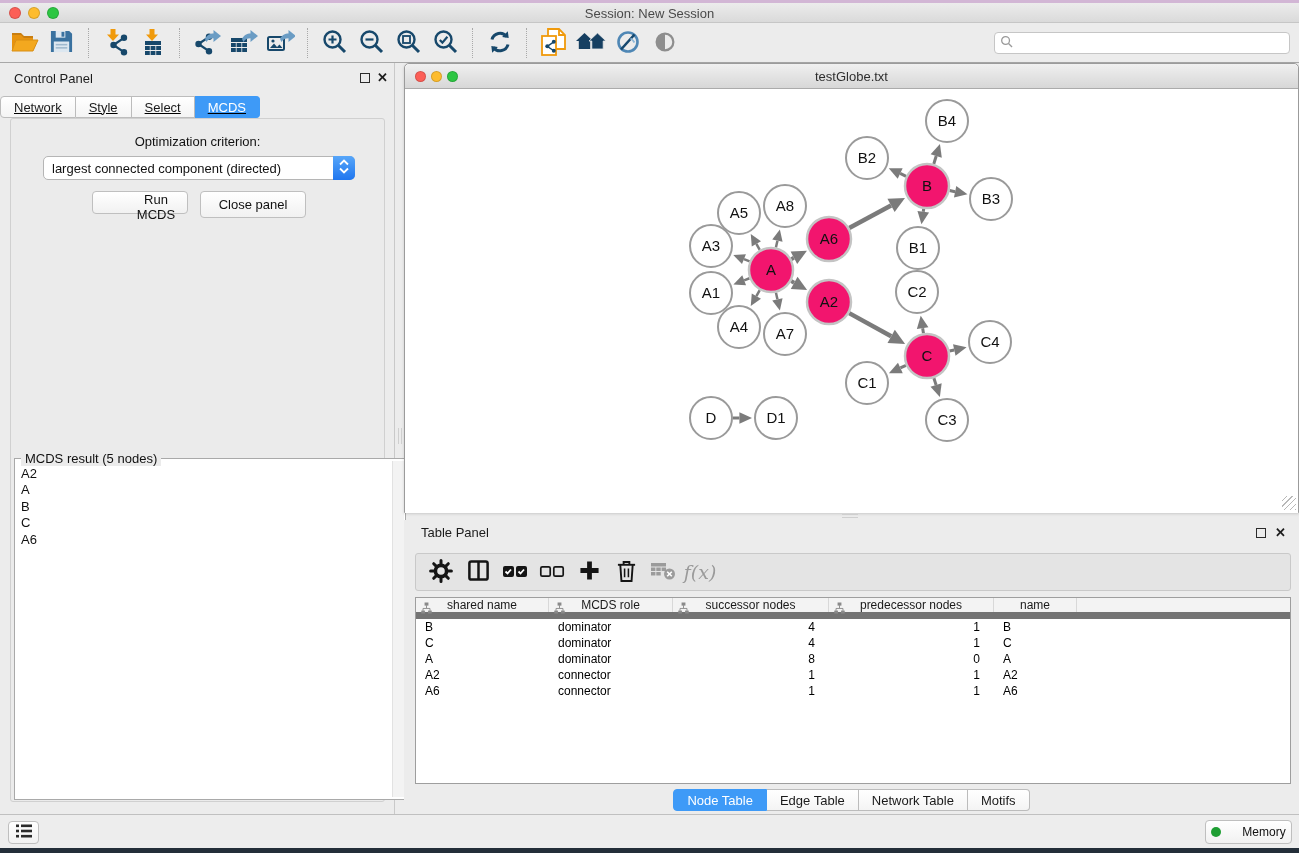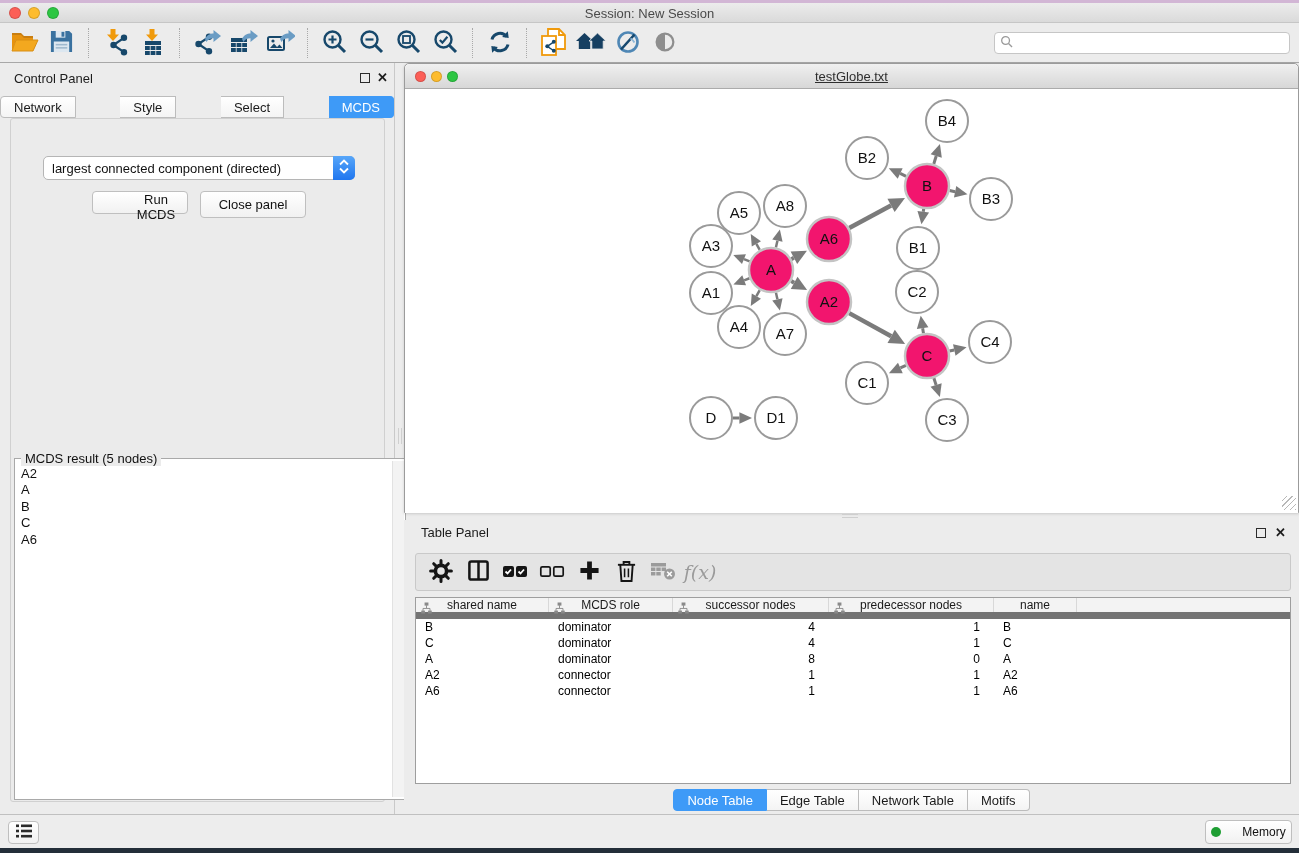--- a/index.html
+++ b/index.html
@@ -27,21 +27,21 @@
   .searchbox { position:absolute; right:9px; top:9px; width:296px; height:22px; background:#fff;
     border:1px solid #C6C6C6; border-radius:4px; display:flex; align-items:center; padding-left:5px; }
   .s-in { border:none; outline:none; flex:1; font-size:12px; height:18px; background:transparent; margin-left:3px; }
 
   
   .control-panel { position:absolute; left:0; top:63px; width:395px; height:751px; background:#ECECEC;
     border-right:1px solid #C9C9C9; }
   .panel-head-title { position:absolute; left:14px; top:8px; font-size:13px; color:#1c1c1c; }
   .win-float { position:absolute; width:10px; height:10px; border:1.6px solid #2b2b2b; top:10px; display:inline-block; }
   .win-close { position:absolute; top:7px; font-size:13px; font-weight:bold; color:#1c1c1c; cursor:pointer; }
-  .cp-tabs { position:absolute; left:0; top:33px; width:100%; display:flex; justify-content:space-between; }
+  .cp-tabs { position:absolute; left:0; top:33px; width:100%; display:flex; justify-content:flex-start;text-decoration:underline; }
   .seg { background:linear-gradient(#FFFFFF,#F4F4F4); border:1px solid #BCBCBC; border-left:none;
     height:22px; font-size:13px; color:#1a1a1a; padding:0 13px; cursor:pointer; font-family:inherit; }
   .seg.first { border-left:1px solid #BCBCBC; border-radius:4px 0 0 4px; }
   .seg.last { border-radius:0 4px 4px 0; }
   .seg.active { background:#3E9AF7; border-color:#3E9AF7; color:#fff; }
   .cp-body { position:absolute; left:10px; top:55px; width:375px; height:684px; background:#EBEBEB;
     border:1px solid #D0D0D0; border-radius:3px; }
   .opt-label { position:absolute; left:0; width:395px; top:71px; text-align:center; font-size:13px; color:#111; }
   .select { position:absolute; left:43px; top:93px; width:312px; height:24px; background:#fff;
     border:1px solid #B5B5B5; border-radius:5px; display:flex; align-items:center; cursor:pointer; }
@@ -59,21 +59,21 @@
     font-size:13px; color:#111; line-height:16.4px; overflow:hidden; }
   .result-scroll { position:absolute; right:1px; top:2px; bottom:2px; width:12px; background:#F3F3F3; border-left:1px solid #E2E2E2; }
 
   
   .net-window { position:absolute; left:404px; top:63px; width:895px; height:450px;
     border:1px solid #9B9B9B; border-radius:5px 5px 0 0; background:#fff; box-shadow:0 1px 3px rgba(0,0,0,0.15); }
   .nw-titlebar { position:absolute; left:0; top:0; width:100%; height:25px;
     background:linear-gradient(#F0F0F0,#D7D7D7); border-bottom:1px solid #ABABAB; border-radius:5px 5px 0 0; }
   .nlight { position:absolute; top:7px; width:11px; height:11px; border-radius:50%; border:0.5px solid rgba(0,0,0,0.15); }
   .nlight.red { left:10px; background:#FC5F57; } .nlight.yellow { left:26px; background:#FDBC2E; } .nlight.green { left:42px; background:#2DC643; }
-  .nw-title { position:absolute; left:0; right:0; top:5px; text-align:center; font-size:13px; color:#2e2e2e;text-decoration:underline; }
+  .nw-title { position:absolute; left:0; right:0; top:5px; text-align:center; font-size:13px; color:#2e2e2e; }
   .nw-canvas { position:absolute; left:0; top:25px; width:893px; height:424px; background:#fff; overflow:hidden; }
   .nw-grip { position:absolute; right:2px; bottom:2px; width:14px; height:14px;
     background:repeating-linear-gradient(135deg, transparent, transparent 3px, #b8b8b8 3px, #b8b8b8 4px); }
   .h-grip { position:absolute; left:842px; top:514px; width:16px; height:5px;
     background:repeating-linear-gradient(#cfcfcf, #cfcfcf 1px, transparent 1px, transparent 2.5px); }
   .v-grip { position:absolute; left:398px; top:428px; width:5px; height:16px;
     background:repeating-linear-gradient(90deg,#cfcfcf, #cfcfcf 1px, transparent 1px, transparent 2.5px); }
 
   
   .table-panel { position:absolute; left:404px; top:520px; width:895px; height:294px; background:#ECECEC; }
@@ -288,20 +288,21 @@
     <span class="panel-head-title">Control Panel</span>
     <span class="win-float" style="left:360px;"></span>
     <span class="win-close" style="left:377px;">✕</span>
     <div class="cp-tabs" id="cp-tabs">
         <button class="seg first">Network</button>
         <button class="seg">Style</button>
         <button class="seg">Select</button>
         <button class="seg last active">MCDS</button>
       </div>
     <div class="cp-body"></div>
+    <div class="opt-label">Optimization criterion:</div>
     <div class="select">
       <span class="select-text">largest connected component (directed)</span>
       <span class="select-step">
           <span><svg width="10" height="15" viewBox="0 0 10 15">
               <path d="M1 5.5L5 1.5l4 4" stroke="#fff" stroke-width="1.8" fill="none"></path>
               <path d="M1 9.5l4 4 4-4" stroke="#fff" stroke-width="1.8" fill="none"></path>
             </svg></span>
         </span>
     </div>
     <button class="mac-btn run-btn">Run MCDS</button>

